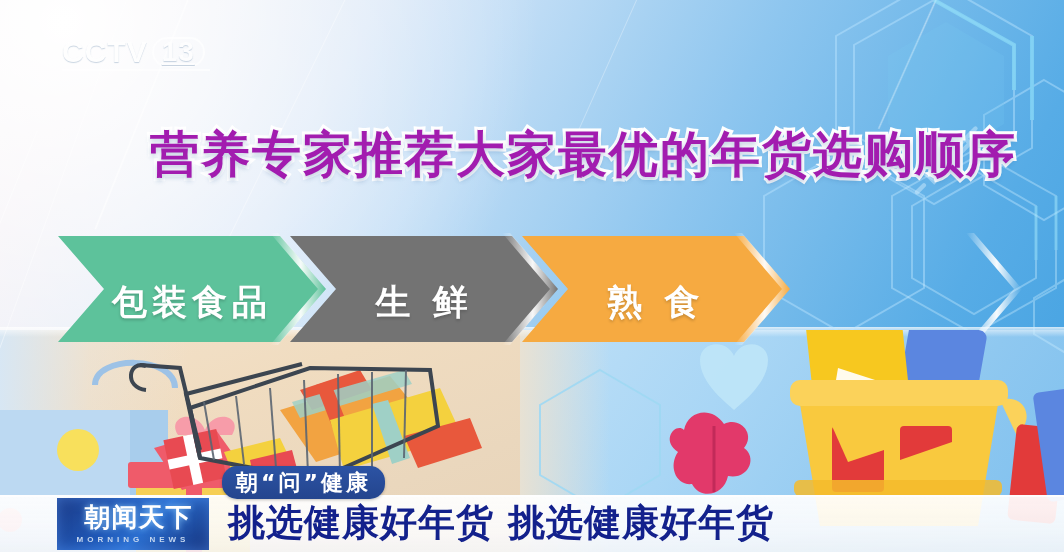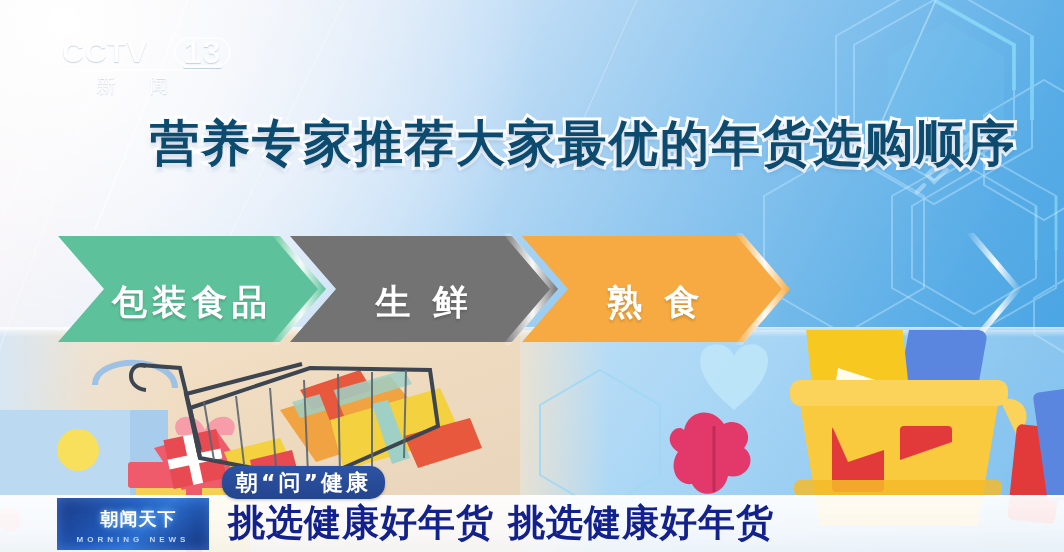--- a/index.html
+++ b/index.html
@@ -65,45 +65,45 @@
   .syringe{position:absolute;left:905px;top:113px;width:86px;height:86px;opacity:.45;}
 
   
   .cctv{
     position:absolute;left:62px;top:36px;width:155px;height:62px;
     color:#ffffff;opacity:.72;user-select:none;
   }
   .cctv .row1{
     font-size:30px;font-weight:700;letter-spacing:1px;line-height:32px;
     text-shadow:0 1px 1px rgba(120,150,180,.55);
-    display:flex;align-items:center;gap:22px;
+    display:flex;align-items:center;
   }
   .cctv .c-txt{position:relative;}
   .cctv .c-13{
     display:inline-block;border:2px solid rgba(255,255,255,.9);
-    border-radius:18px;padding:0 8px;margin-left:4px;font-size:32px;line-height:26px;text-decoration:underline;
+    border-radius:18px;padding:0 8px;margin-left:4px;font-size:28px;line-height:26px;text-decoration:underline;
   }
   .cctv .bar{height:2px;background:rgba(255,255,255,.85);margin-top:1px;width:148px;}
   .cctv .row2{
     font-size:19px;letter-spacing:14px;text-align:center;margin-top:2px;
     font-family:"DejaVu Sans",sans-serif;
     text-shadow:0 1px 1px rgba(120,150,180,.5);
   }
 
   
   .title{
-    position:absolute;left:150px;top:112px;width:800px;height:62px;
+    position:absolute;left:150px;top:127px;width:800px;height:62px;
     font-size:49px;font-weight:700;letter-spacing:2px;line-height:62px;
-    color:#0c4a6e;
+    color:#a21caf;
     -webkit-text-stroke:6px #ffffff;
     paint-order:stroke fill;
     text-shadow:
       0 3px 5px rgba(40,90,150,.30);
     white-space:nowrap;
-    font-family:Liberation Sans, sans-serif;
+    font-family:Liberation Mono, monospace;
   }
 
   
   .steps{position:absolute;left:58px;top:236px;width:960px;height:106px;}
   .chev{
     position:absolute;top:0;height:135px;
     display:flex;align-items:center;justify-content:center;
     color:#ffffff;font-weight:700;font-size:35px;letter-spacing:5px;
     font-family:"DejaVu Sans","Liberation Sans",sans-serif;
     text-shadow:0 2px 3px rgba(0,0,0,.18);
@@ -133,22 +133,22 @@
     background:linear-gradient(180deg, rgba(255,255,255,.93) 0%, rgba(252,252,253,.9) 60%, rgba(246,247,249,.88) 100%);
     border-top:2px solid rgba(255,255,255,.9);
   }
   .prog-logo{
     position:absolute;left:57px;bottom:2px;width:152px;height:52px;
     background:linear-gradient(135deg,#1c3a86 0%, #1f57b5 38%, #2b6fd0 58%, #14307a 100%);
     display:flex;flex-direction:column;align-items:center;justify-content:center;
     box-shadow:inset 0 0 14px rgba(90,160,255,.5);
   }
   .prog-logo .zh{
-    color:#ffffff;font-size:18px;font-weight:700;letter-spacing:1px;line-height:28px;
-    font-family:Liberation Sans, sans-serif;
+    color:#ffffff;font-size:26px;font-weight:700;letter-spacing:1px;line-height:28px;
+    font-family:Liberation Mono, monospace;
     text-shadow:0 0 6px rgba(150,210,255,.9);
     padding-left:11px;
   }
   .prog-logo .en{
     color:#c4d6ef;font-size:8px;letter-spacing:4px;margin-top:2px;font-weight:700;
   }
   .seg-tag{
     position:absolute;left:222px;top:466px;height:33px;padding:0 14px;
     background:linear-gradient(180deg,#2c53a4 0%, #24458e 100%);
     display:flex;align-items:center;
@@ -222,21 +222,20 @@
       <path d="M56 28 L62 34 M50 34 L56 40 M44 40 L50 46"></path>
     </g>
   </svg>
 
   <div class="cctv">
     <div class="row1">
       <span class="c-txt">CCTV</span>
       <span class="c-13">13</span>
     </div>
     <div class="bar"></div>
-    <div class="row2">新 闻</div>
   </div>
 
   <div class="title">营养专家推荐大家最优的年货选购顺序</div>
 
   <div class="steps">
     <div class="chev c-pack">
         <span>包装食品</span>
       </div>
     <div class="chev c-fresh">
         <span>生 鲜</span>

